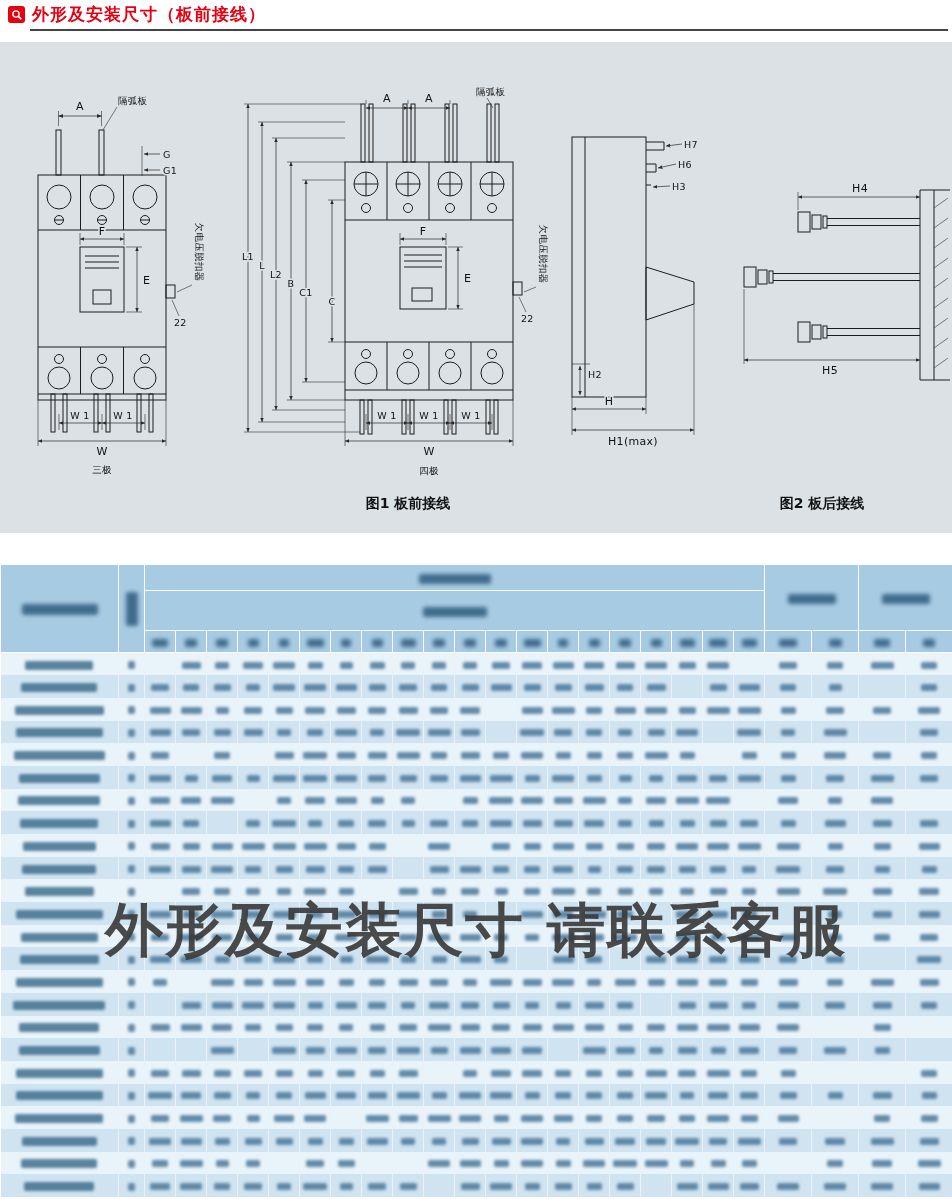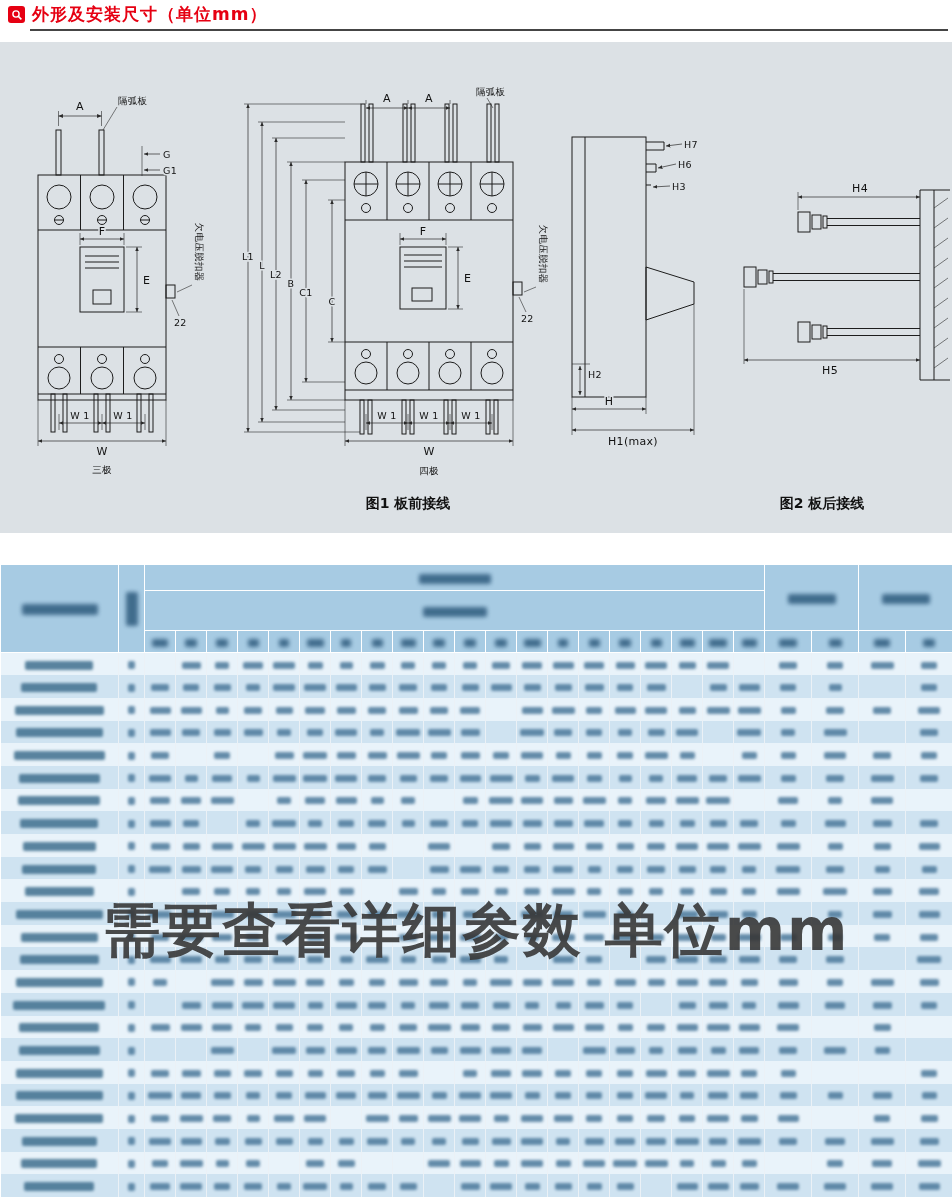--- a/index.html
+++ b/index.html
@@ -60,21 +60,21 @@
 </head>
 <body>
 
 <div class="page-header">
   <span class="hdr-icon">
     <svg width="12" height="12" viewBox="0 0 12 12">
       <circle cx="5" cy="5" r="3.1" fill="none" stroke="#ffffff" stroke-width="1.4"></circle>
       <line x1="7.4" y1="7.4" x2="10.4" y2="10.4" stroke="#ffffff" stroke-width="1.6"></line>
     </svg>
   </span>
-  <span class="hdr-title">外形及安装尺寸（单位mm）</span>
+  <span class="hdr-title">外形及安装尺寸（板前接线）</span>
 </div>
 <div class="rule"></div>
 
 <div class="diagram-panel">
 <svg width="952" height="491" viewBox="0 0 952 491">
   <defs>
     <marker id="ar" viewBox="0 0 10 10" refX="9" refY="5" markerWidth="7" markerHeight="7" orient="auto-start-reverse">
       <path d="M0,1 L9,5 L0,9 Z" fill="#2a2a2a"></path>
     </marker>
   </defs>
@@ -1121,13 +1121,13 @@
           <td><span class="blob" style="width: 19px; height: 7px;"></span></td>
           <td><span class="blob" style="width: 22px; height: 7px;"></span></td>
           <td><span class="blob" style="width: 22px; height: 7px;"></span></td>
           <td><span class="blob" style="width: 22px; height: 7px;"></span></td>
           <td><span class="blob" style="width: 21px; height: 7px;"></span></td>
         </tr>
       </tbody>
     </table>
 </div>
 
-<div class="watermark">需要查看详细参数 单位mm</div>
+<div class="watermark">外形及安装尺寸 请联系客服</div>
 
 </body></html>

